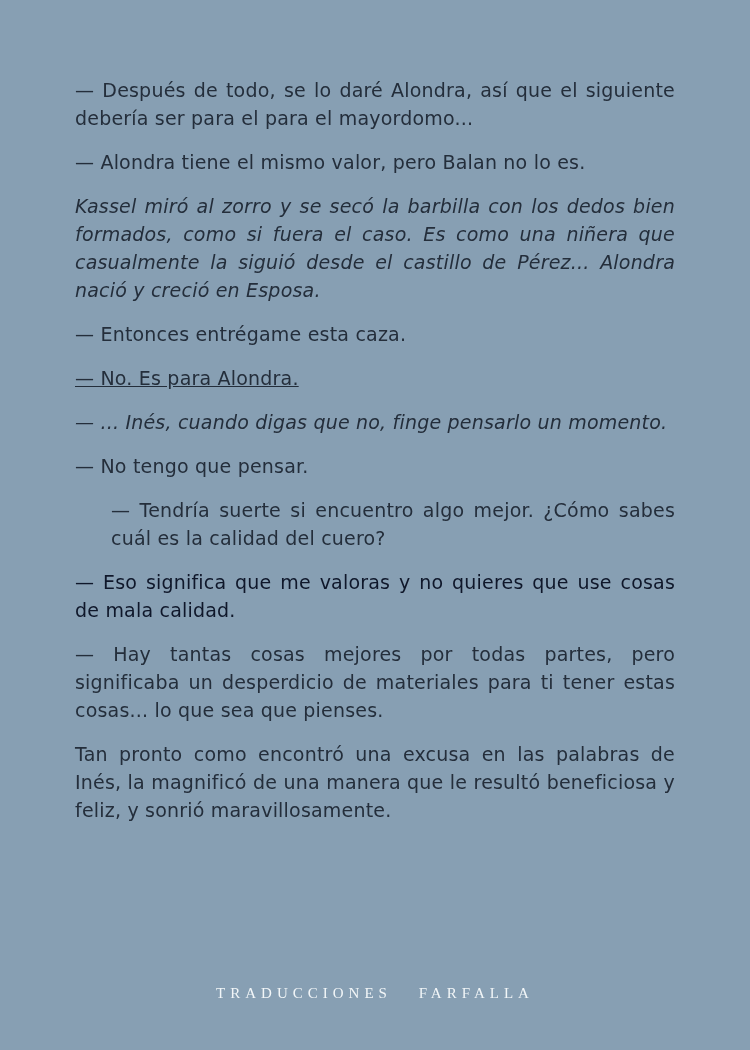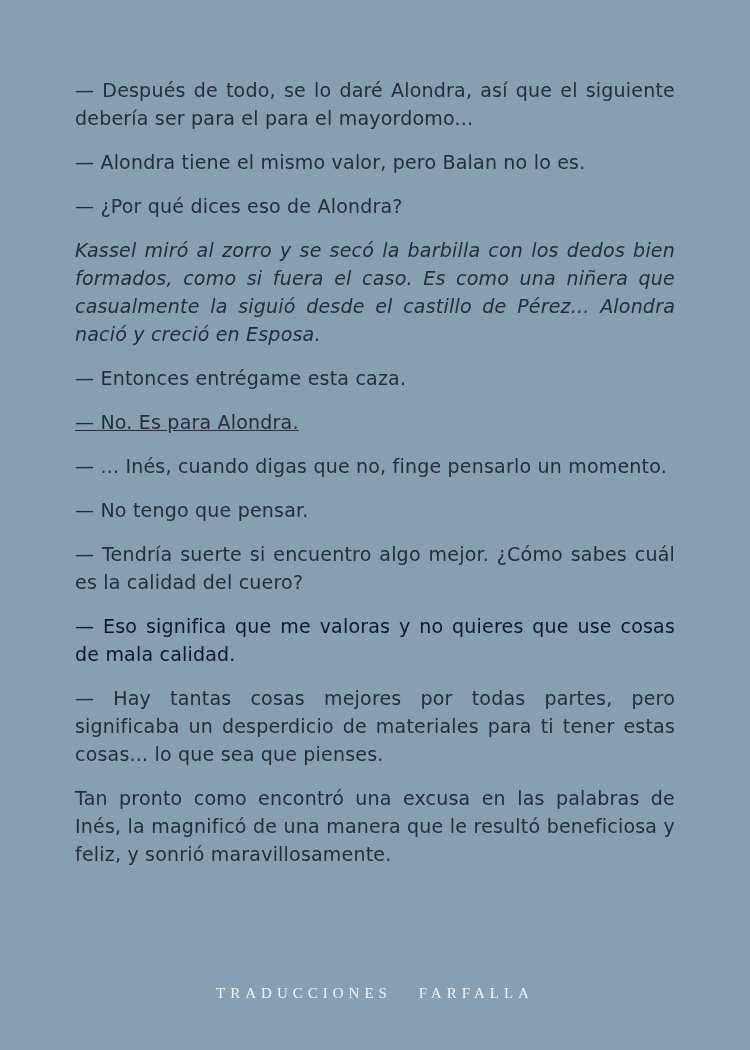--- a/index.html
+++ b/index.html
@@ -41,25 +41,24 @@
     padding-top: 20px;
   }
 </style>
 </head>
 <body style="background: rgb(135, 159, 179);">
 
 <div class="page">
   <div class="text-block">
     <p style="color: rgb(36, 46, 59);">— Después de todo, se lo daré Alondra, así que el siguiente debería ser para el para el mayordomo...</p>
     <p style="color: rgb(36, 46, 59);">— Alondra tiene el mismo valor, pero Balan no lo es.</p>
-    <p style="color: rgb(36, 46, 59);">— ¿Por qué dices eso de Alondra?</p>
     <p style="color: rgb(36, 46, 59); font-style: italic;">Kassel miró al zorro y se secó la barbilla con los dedos bien formados, como si fuera el caso. Es como una niñera que casualmente la siguió desde el castillo de Pérez... Alondra nació y creció en Esposa.</p>
     <p style="color: rgb(36, 46, 59);">— Entonces entrégame esta caza.</p>
     <p style="color: rgb(36, 46, 59); text-decoration: underline;">— No. Es para Alondra.</p>
-    <p style="color: rgb(36, 46, 59);">— ... Inés, cuando digas que no, finge pensarlo un momento.</p>
+    <p style="color: rgb(36, 46, 59); font-style: italic;">— ... Inés, cuando digas que no, finge pensarlo un momento.</p>
     <p style="color: rgb(36, 46, 59); margin-top: 9px;">— No tengo que pensar.</p>
-    <p style="color: rgb(36, 46, 59);">— Tendría suerte si encuentro algo mejor. ¿Cómo sabes cuál es la calidad del cuero?</p>
+    <p style="color: rgb(36, 46, 59); margin-left: 36px;">— Tendría suerte si encuentro algo mejor. ¿Cómo sabes cuál es la calidad del cuero?</p>
     <p style="color: #0f172a;">— Eso significa que me valoras y no quieres que use cosas de mala calidad.</p>
     <p style="color: rgb(36, 46, 59);">— Hay tantas cosas mejores por todas partes, pero significaba un desperdicio de materiales para ti tener estas cosas... lo que sea que pienses.</p>
     <p style="color: rgb(36, 46, 59);">Tan pronto como encontró una excusa en las palabras de Inés, la magnificó de una manera que le resultó beneficiosa y feliz, y sonrió maravillosamente.</p>
   </div>
   <div class="footer" style="color: rgb(242, 246, 248);">TRADUCCIONES FARFALLA</div>
 </div>
 
 </body></html>

